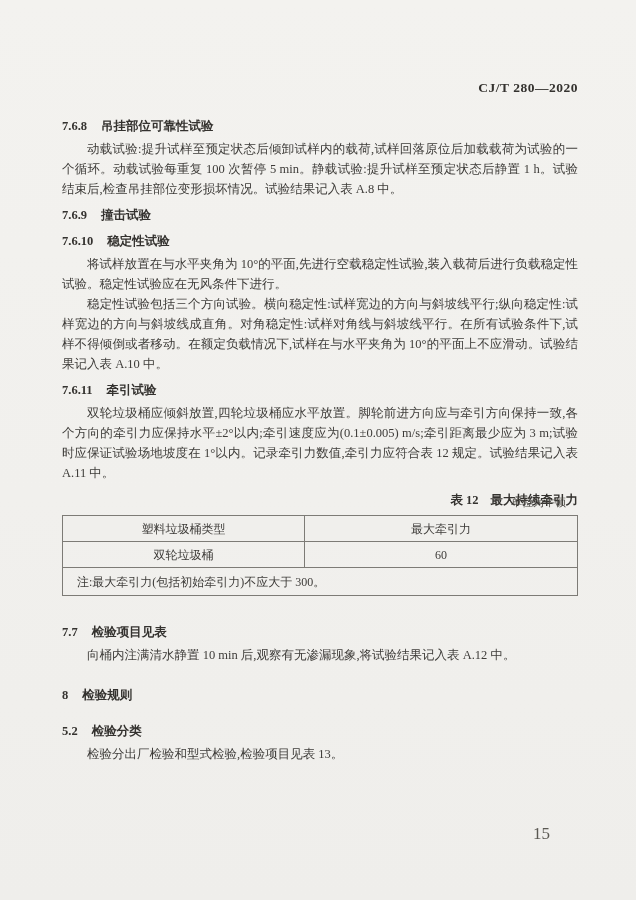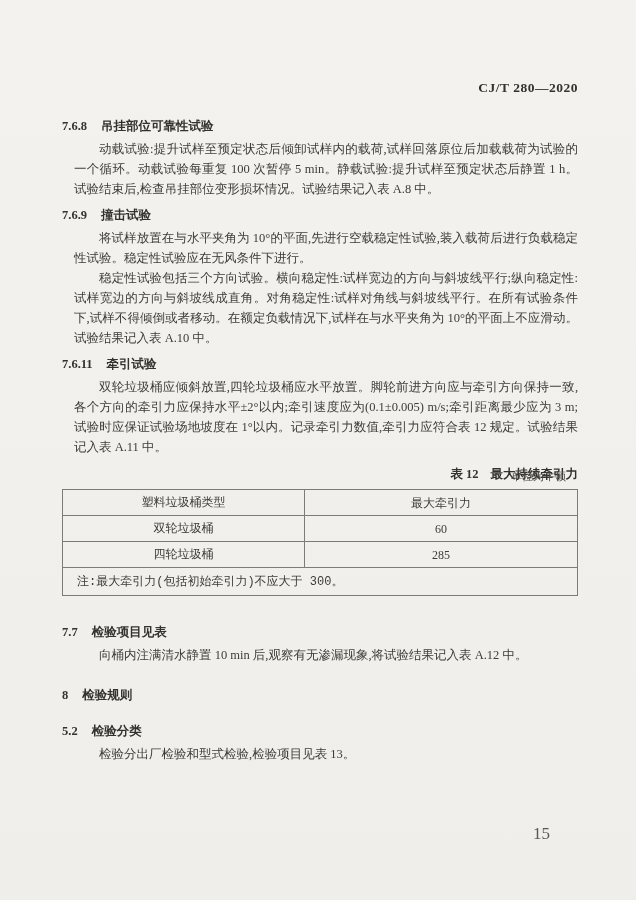--- a/index.html
+++ b/index.html
@@ -31,21 +31,21 @@
     font-weight: bold;
     color: #34322f;
     margin-top: 6px;
   }
   .heading .hnum { margin-right: 14px; }
   .heading.first { margin-top: 20px; }
   .heading.sep-lg { margin-top: 26px; }
   .heading.chapter { margin-top: 20px; }
   .heading.sub { margin-top: 16px; }
   p.body {
-    margin: 3px 0 0 12px;
+    margin: 3px 0 0 0;
     text-indent: 2em;
     text-align: justify;
   }
   p.body.cont { margin-top: 0; }
   .caption-row {
     position: relative;
     margin-top: 8px;
     text-align: right;
     height: 18px; line-height: 18px;
   }
@@ -64,21 +64,21 @@
   }
   table.spec th, table.spec td {
     border: 1px solid #7d7b76;
     text-align: center;
     height: 25px;
     padding: 0 6px;
     font-weight: normal;
   }
   table.spec { border: 1.5px solid #4c4a45; }
   table.spec th { background: #f0efec; }
-  table.spec th:first-child, table.spec td:first-child { width: 47%; font-family: Liberation Mono, monospace; }
+  table.spec th:first-child, table.spec td:first-child { width: 47%; }
   table.spec td.note {
     text-align: left;
     height: 27px;
     padding-left: 14px;
   }
   .page-number {
     position: absolute;
     left: 533px; top: 824px;
     font-size: 17px;
     color: #5a5852;
@@ -93,20 +93,23 @@
 
   <div class="heading first">
     <span class="hnum">7.6.8</span><span class="htitle">吊挂部位可靠性试验</span>
   </div>
   <p class="body">动载试验:提升试样至预定状态后倾卸试样内的载荷,试样回落原位后加载载荷为试验的一个循环。动载试验每重复 100 次暂停 5 min。静载试验:提升试样至预定状态后静置 1 h。试验结束后,检查吊挂部位变形损坏情况。试验结果记入表 A.8 中。</p>
 
   <div class="heading">
     <span class="hnum">7.6.9</span><span class="htitle">撞击试验</span>
   </div>
 
+  <div class="heading">
+    <span class="hnum">7.6.10</span><span class="htitle">稳定性试验</span>
+  </div>
   <p class="body">将试样放置在与水平夹角为 10°的平面,先进行空载稳定性试验,装入载荷后进行负载稳定性试验。稳定性试验应在无风条件下进行。</p>
   <p class="body cont">稳定性试验包括三个方向试验。横向稳定性:试样宽边的方向与斜坡线平行;纵向稳定性:试样宽边的方向与斜坡线成直角。对角稳定性:试样对角线与斜坡线平行。在所有试验条件下,试样不得倾倒或者移动。在额定负载情况下,试样在与水平夹角为 10°的平面上不应滑动。试验结果记入表 A.10 中。</p>
 
   <div class="heading">
     <span class="hnum">7.6.11</span><span class="htitle">牵引试验</span>
   </div>
   <p class="body">双轮垃圾桶应倾斜放置,四轮垃圾桶应水平放置。脚轮前进方向应与牵引方向保持一致,各个方向的牵引力应保持水平±2°以内;牵引速度应为(0.1±0.005) m/s;牵引距离最少应为 3 m;试验时应保证试验场地坡度在 1°以内。记录牵引力数值,牵引力应符合表 12 规定。试验结果记入表 A.11 中。</p>
 
   <div class="caption-row">
     <span class="tcap"><span class="cap-label">表 12</span><span>最大持续牵引力</span></span>
@@ -119,24 +122,20 @@
         <th>塑料垃圾桶类型</th>
         <th>最大牵引力</th>
       </tr>
     </thead>
     <tbody>
       <tr>
         <td>双轮垃圾桶</td>
         <td>60</td>
       </tr>
       <tr>
-        <td>四轮垃圾桶</td>
-        <td>285</td>
-      </tr>
-      <tr>
         <td class="note" colspan="2">注:最大牵引力(包括初始牵引力)不应大于 300。</td>
       </tr>
     </tbody>
   </table>
 
   <div class="heading sep-lg">
     <span class="hnum">7.7</span><span class="htitle">检验项目见表</span>
   </div>
   <p class="body">向桶内注满清水静置 10 min 后,观察有无渗漏现象,将试验结果记入表 A.12 中。</p>
 

